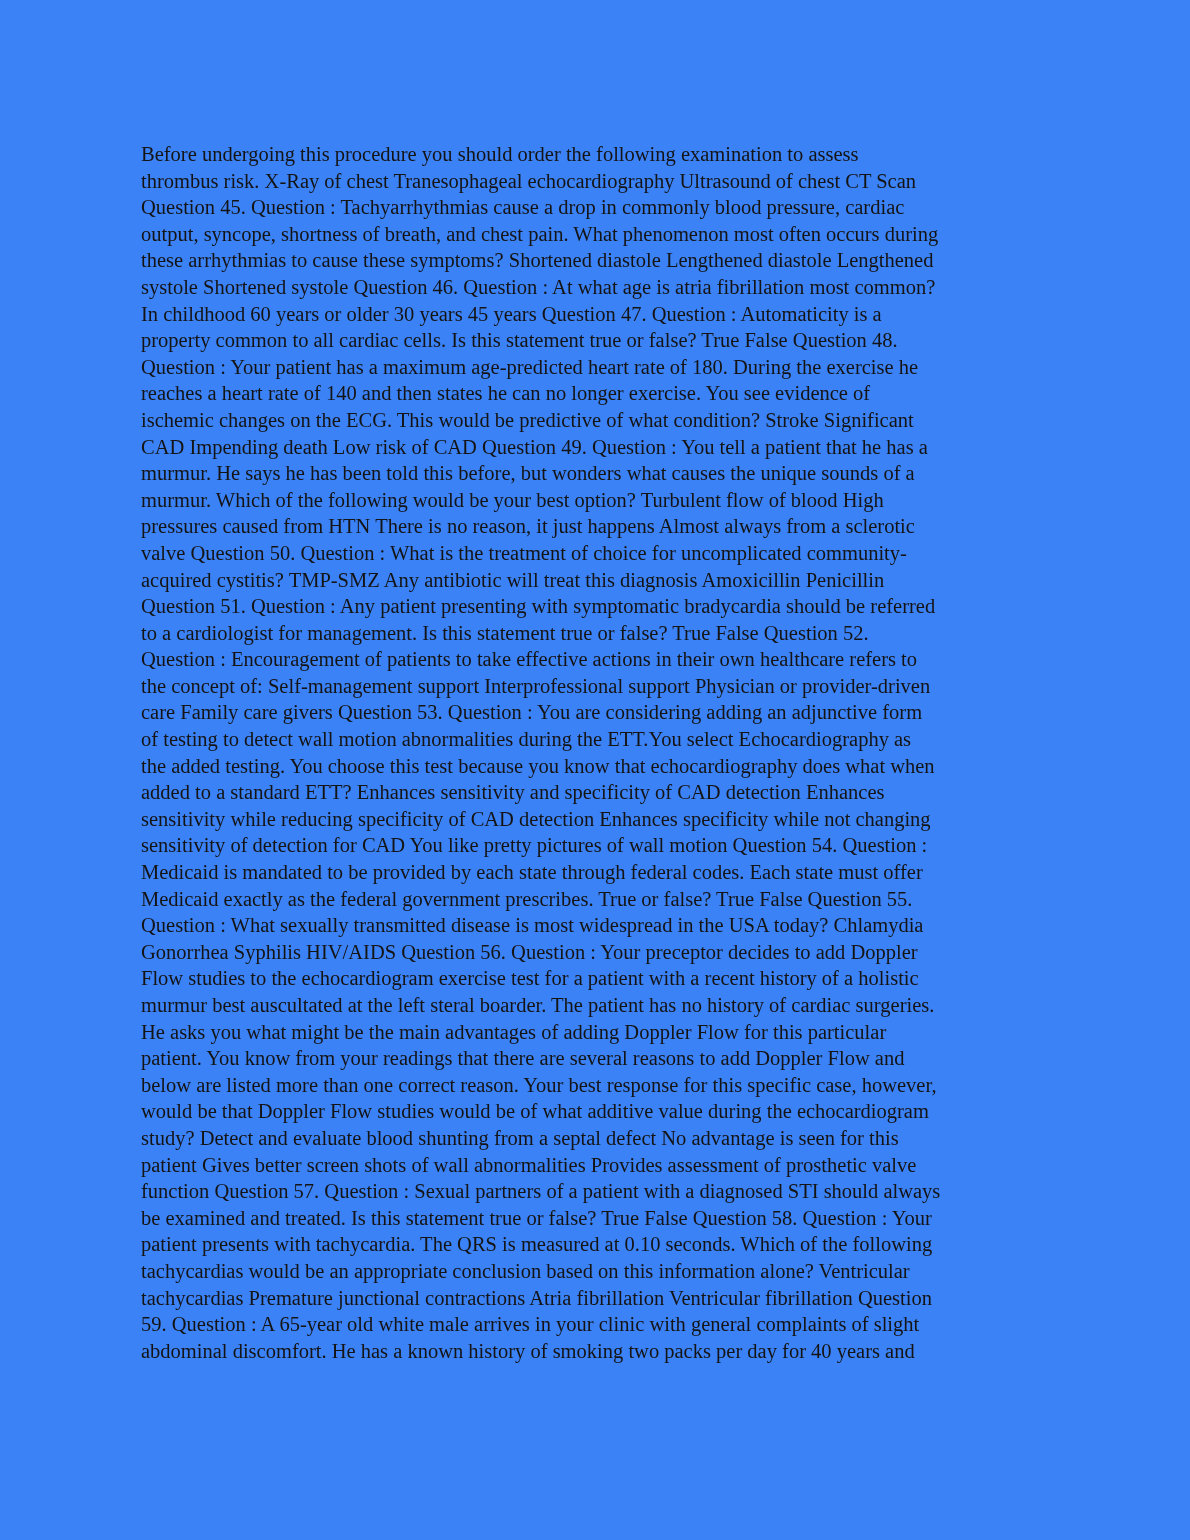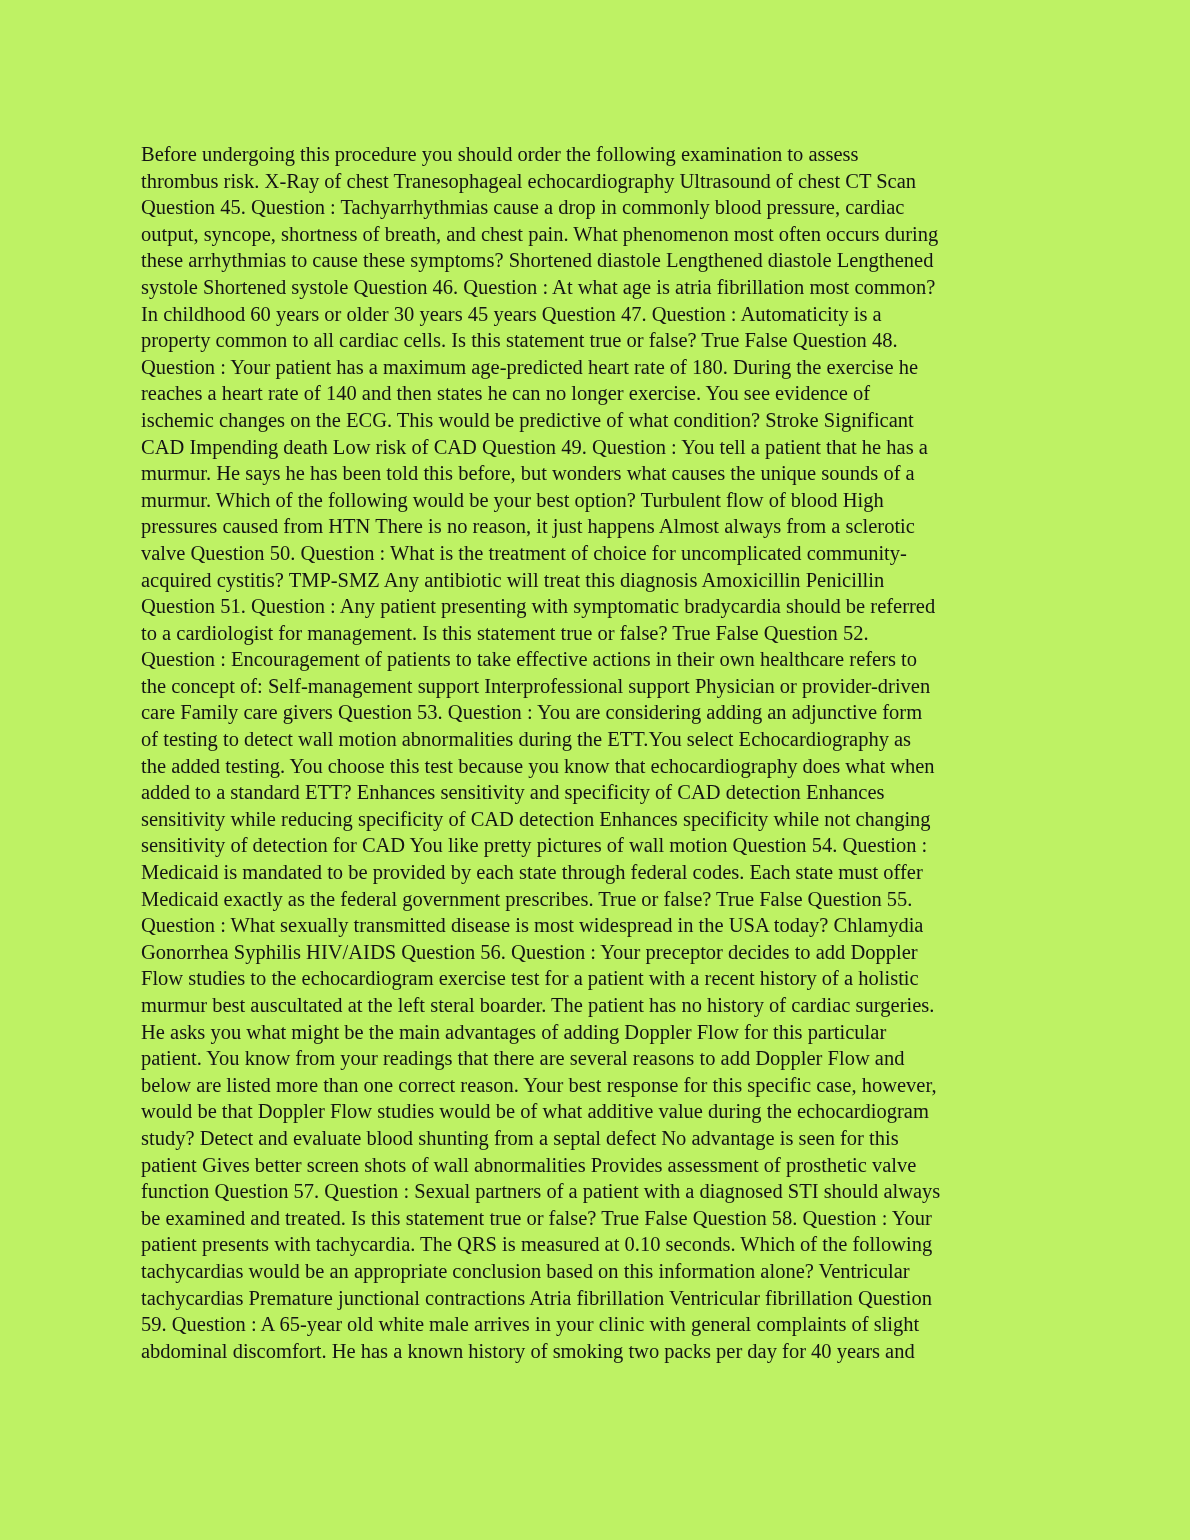--- a/index.html
+++ b/index.html
@@ -4,21 +4,21 @@
 <style>
   html, body {
     margin: 0;
     padding: 0;
     background: #ffffff;
   }
   .page {
     position: relative;
     width: 1190px;
     height: 1540px;
-    background: #bef264;
+    background: #3b82f6;
     overflow: hidden;
     font-family: "Liberation Serif", "DejaVu Serif", serif;
     color: #141414;
   }
   .doc-text {
     position: absolute;
     top: 141px;
     left: 141px;
     width: 925px;
     font-size: 20.5px;

